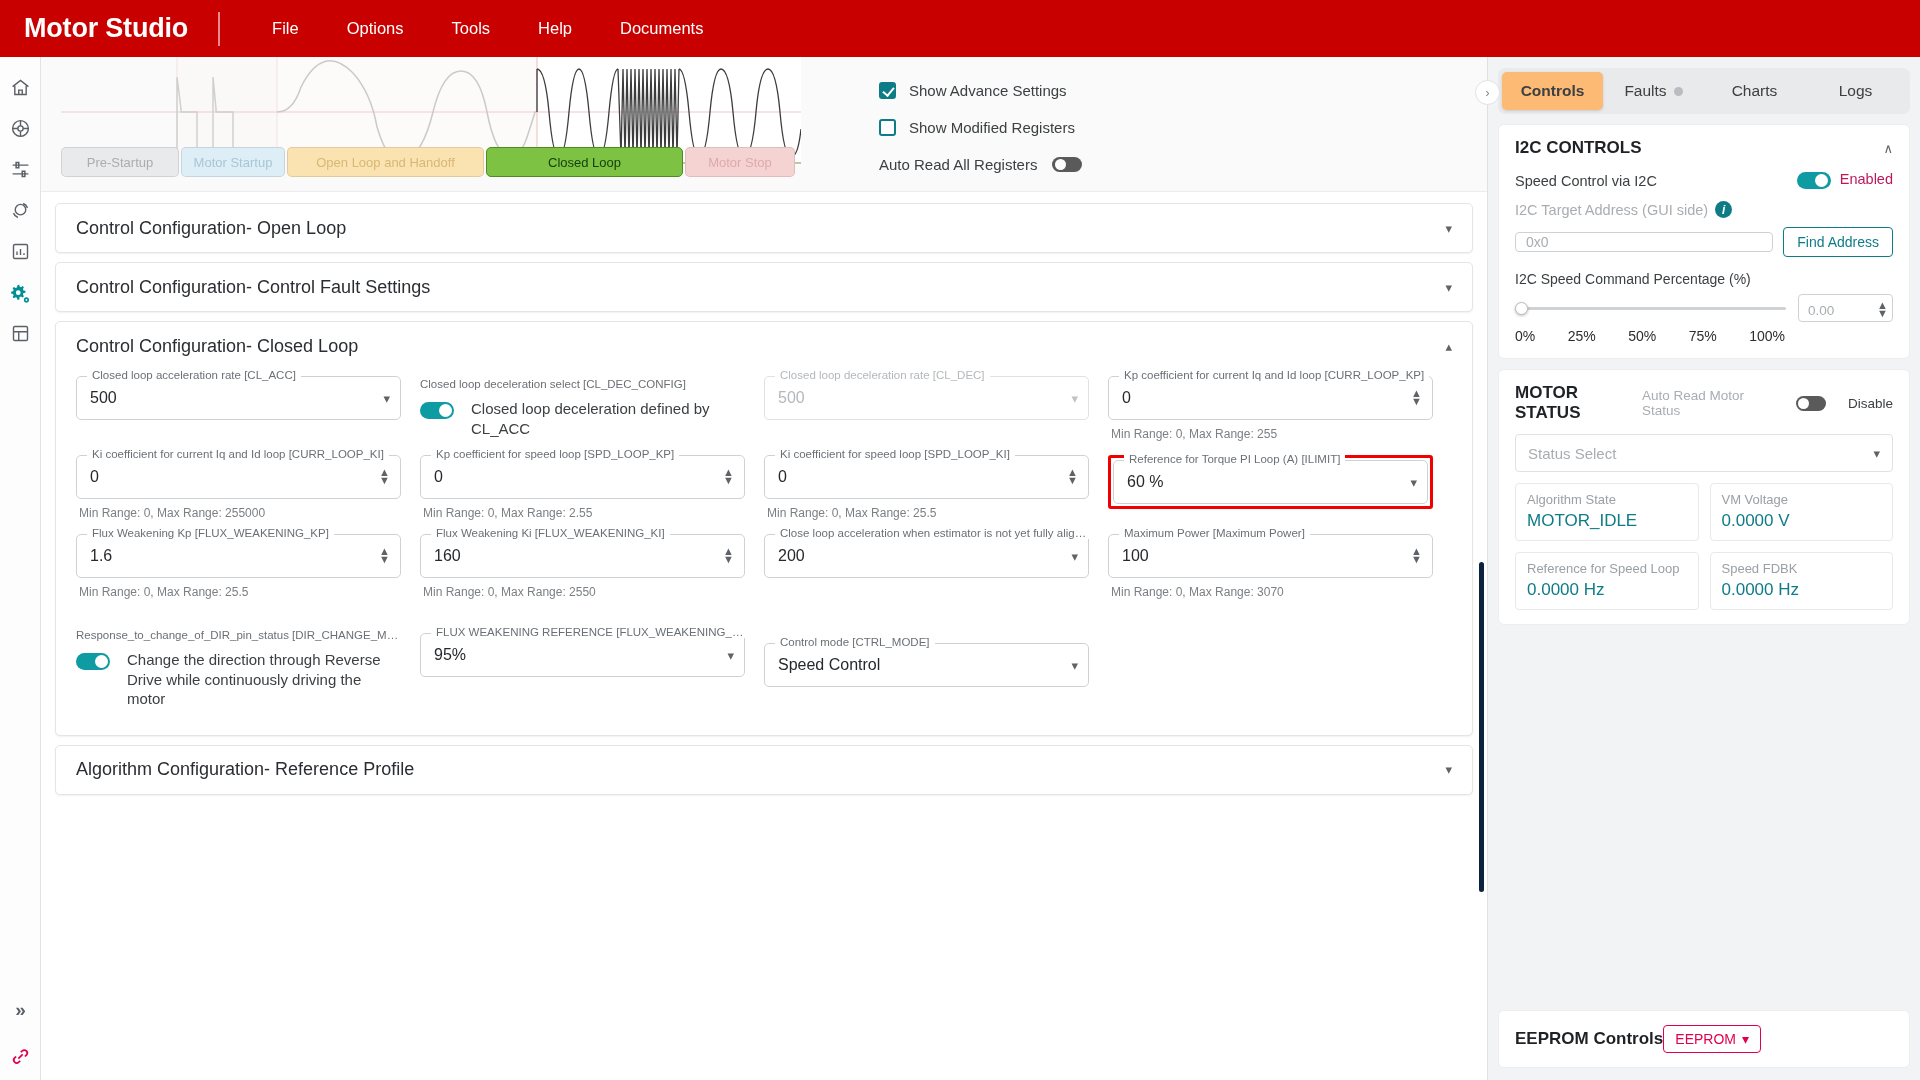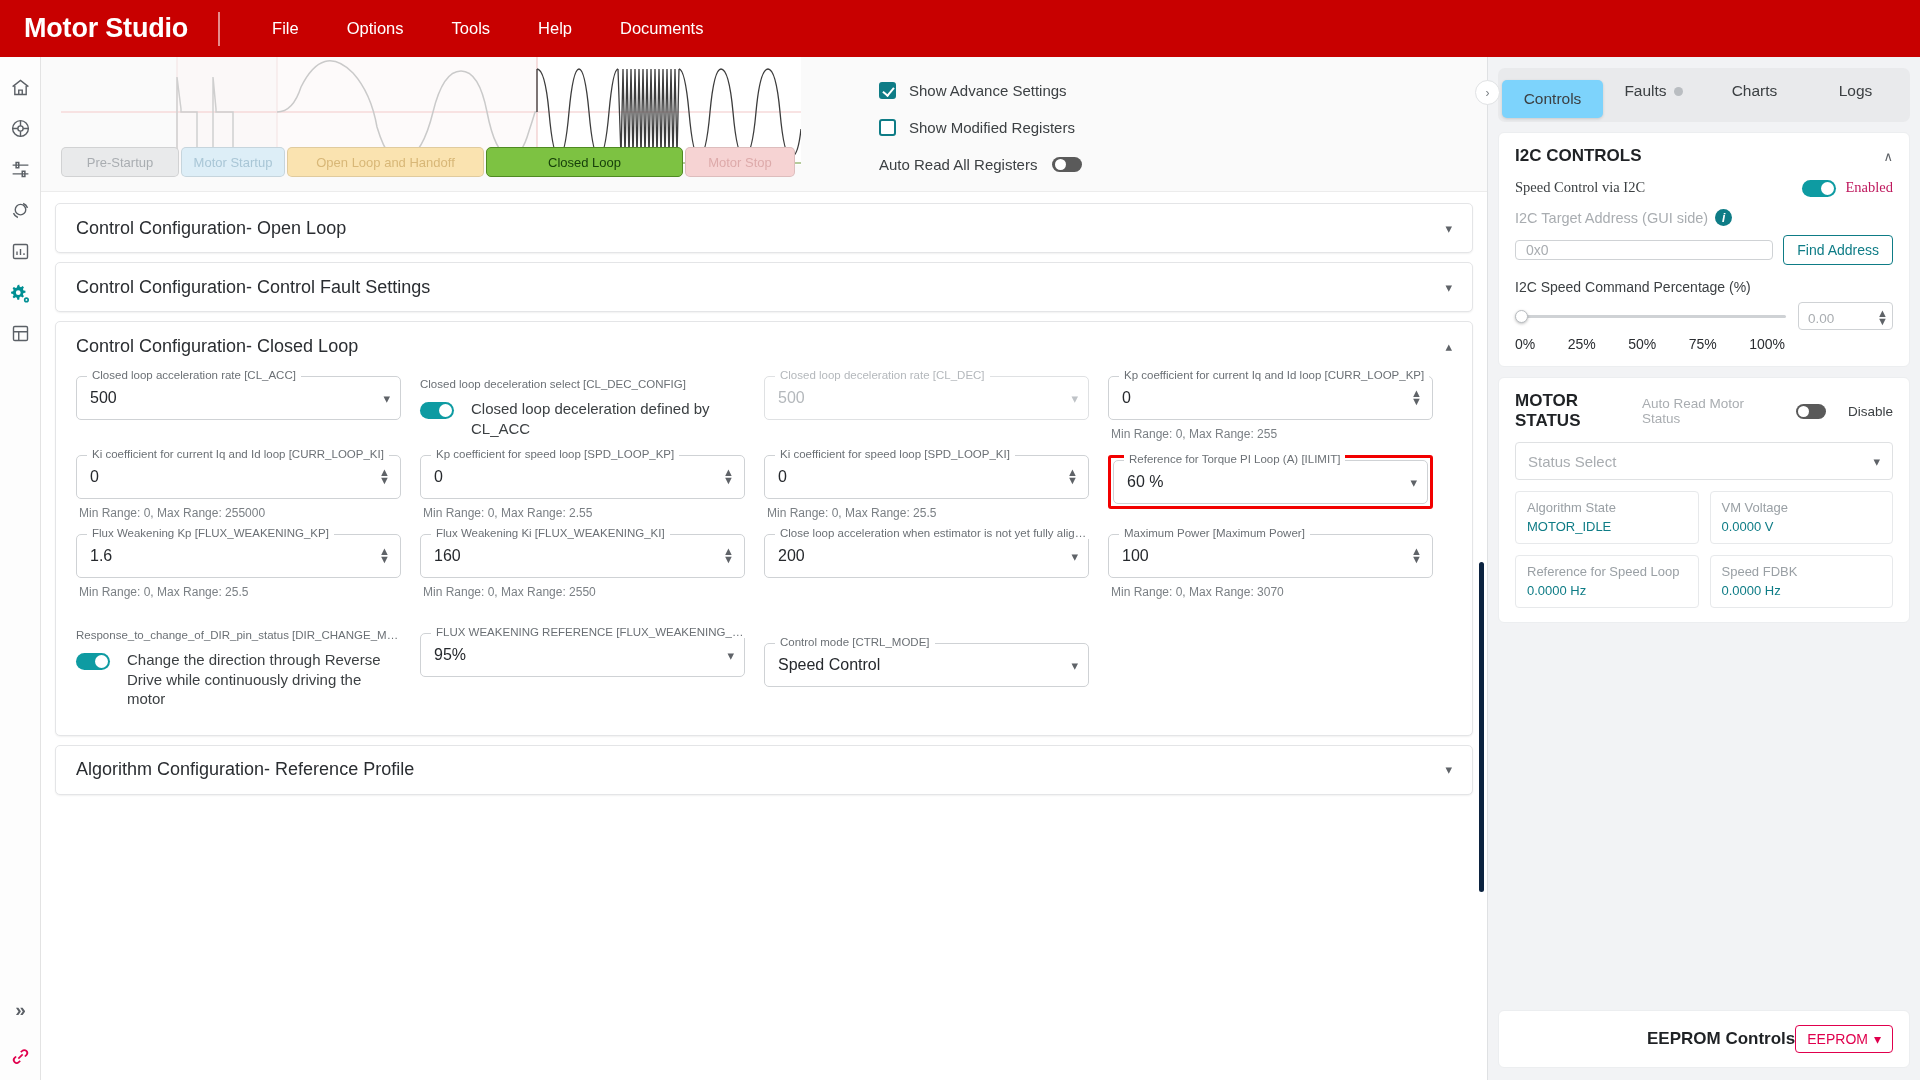--- a/index.html
+++ b/index.html
@@ -181,33 +181,33 @@
   }
   .tabs {
     display:flex; background:#e9eaec; border-radius:7px; padding:4px;
     margin-bottom:10px;
   }
   .tab {
     flex:1; height:38px; display:flex; align-items:center; justify-content:center;
     font-size:15.5px; color:#3c4043; border-radius:5px; cursor:pointer;
     gap:7px;
   }
-  .tab.active { background:#7dd3fc; font-weight:normal; box-shadow:0 1px 3px rgba(0,0,0,.14);margin-top:8px; }
+  .tab.active { background:#fdba74; font-weight:bold; box-shadow:0 1px 3px rgba(0,0,0,.14); }
   .tab-dot { width:9px; height:9px; border-radius:50%; background:#b9bdc1; }
 
   .card {
     background:#fff; border-radius:6px; padding:13px 16px 14px 16px;
     margin-bottom:10px; border:1px solid #eceef0;
   }
   .card-hdr {
     display:flex; align-items:center; justify-content:space-between;
     margin-bottom:11px;
   }
   .card-title { font-size:17px; font-weight:bold; color:#1f2225; }
-  .row-between { display:flex; align-items:center; justify-content:space-between;font-family:Liberation Serif, serif; }
+  .row-between { display:flex; align-items:flex-end; justify-content:space-between; }
   .r-lbl { font-size:14.5px; color:#3c4043; }
   .r-lbl.muted { color:#a9adb1; }
   .tgl-inline { display:flex; align-items:center; gap:9px; }
   .tgl-txt { font-size:14.5px; color:#be185d; }
   .info-i {
     width:17px; height:17px; border-radius:50%; background:#0e7c86;
     color:#fff; font-size:12px; font-style:italic; font-weight:bold;
     display:inline-flex; align-items:center; justify-content:center;
     margin-left:7px; cursor:pointer; flex:0 0 auto;
   }
@@ -246,28 +246,28 @@
     height:38px; border:1px solid #dfe1e3; border-radius:4px; display:flex;
     align-items:center; justify-content:space-between; padding:0 12px;
     font-size:15px; color:#a9adb1; cursor:pointer; background:#fff;
   }
   .stat-grid { display:flex; gap:11px; margin-top:11px; }
   .stat-box {
     flex:1; border:1px solid #e7e9eb; border-radius:4px; padding:8px 11px 9px 11px;
     background:#fff;
   }
   .stat-lbl { font-size:13px; color:#9aa0a5; margin-bottom:4px; }
-  .stat-val { font-size:13px; color:#0e7c86; }
+  .stat-val { font-size:17px; color:#0e7c86; }
   .auto-read { display:flex; align-items:center; gap:22px; }
   .auto-read .r-lbl { font-size:13.5px; color:#a9adb1; }
 
   .eeprom-card {
     background:#fff; border-radius:6px; border:1px solid #eceef0;
     padding:14px 16px; display:flex; align-items:center;
-    justify-content:flex-end; position:absolute; bottom:12px;
+    justify-content:flex-start; position:absolute; bottom:12px;
     left:10px; right:10px;
   }
   .btn-eeprom {
     border:1px solid #e0004d; color:#e0004d; background:#fff;
     border-radius:4px; height:28px; padding:0 11px; font-size:14px;
     display:flex; align-items:center; gap:6px; cursor:pointer;
   }
 </style>
 </head>
 <body>

